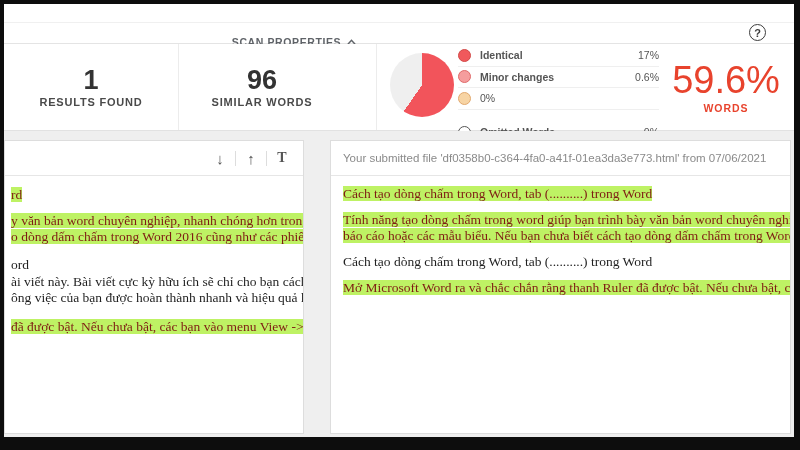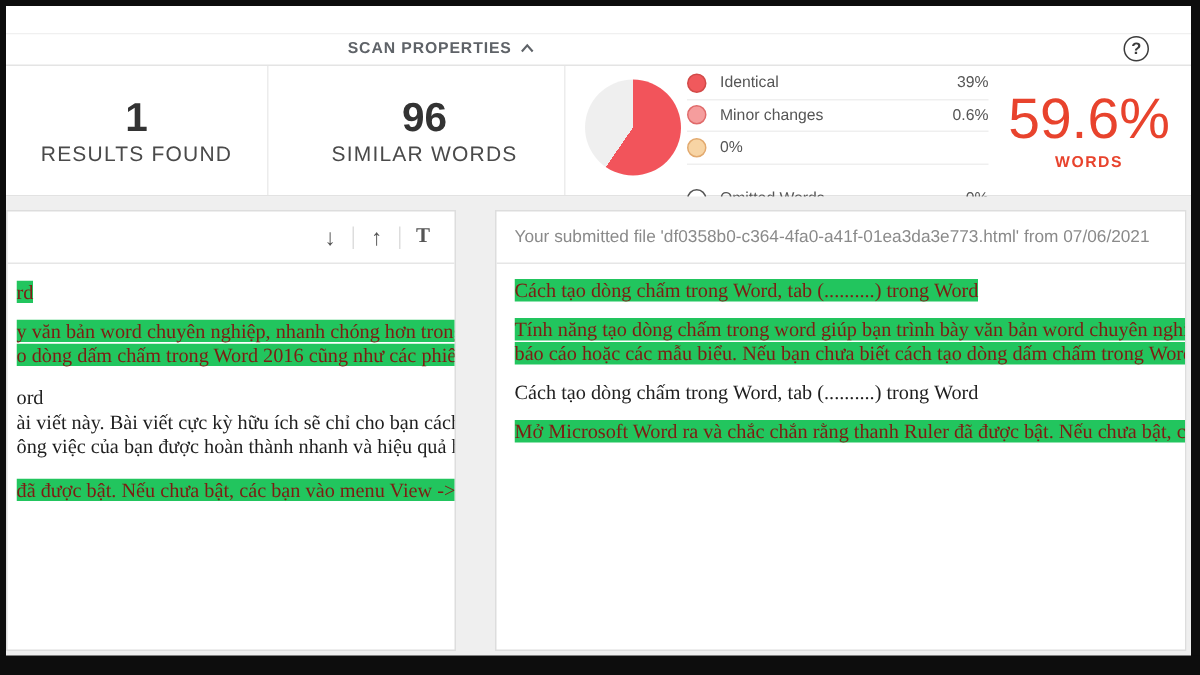--- a/index.html
+++ b/index.html
@@ -10,44 +10,44 @@
   
   .frame-top    { position:absolute; left:0; top:0; width:800px; height:4px;  background:#0d0d0d; }
   .frame-left   { position:absolute; left:0; top:0; width:4px;   height:450px; background:#0d0d0d; }
   .frame-right  { position:absolute; right:0; top:0; width:6px;  height:450px; background:#0d0d0d; }
   .frame-bottom { position:absolute; left:0; bottom:0; width:800px; height:13px; background:#0d0d0d; }
 
   
   .topline { position:absolute; left:4px; right:6px; top:22px; height:1px; background:#f0f0f0; }
   .scan-header { position:absolute; left:4px; right:6px; top:23px; height:21px; background:#fff;
                  border-bottom:1px solid #e4e4e4; }
-  .scan-title { position:absolute; left:180px; top:3px; width:220px; text-align:center;
+  .scan-title { position:absolute; left:180px; top:13px; width:220px; text-align:center;
                 font-size:10.5px; letter-spacing:0.6px; color:#5f6368; font-weight:bold;
                 display:flex; align-items:center; justify-content:center; gap:6px; cursor:pointer; }
   .chev { width:9px; height:9px; display:inline-block; }
   .help-btn { position:absolute; right:28px; top:1px; width:17px; height:17px; border:1.5px solid #3c3c3c;
               border-radius:50%; color:#3c3c3c; font-size:11px; font-weight:bold;
               display:flex; align-items:center; justify-content:center; cursor:pointer; background:#fff; }
 
   
   .stats { position:absolute; left:4px; right:6px; top:44px; height:87px; background:#fff;
            border-bottom:1px solid #e2e2e2; }
   .vdiv { position:absolute; top:0; bottom:0; width:1px; background:#ececec; }
   .stat { position:absolute; top:0; bottom:0; display:flex; flex-direction:column;
           align-items:center; justify-content:center; }
   .stat-value { font-size:27px; font-weight:bold; color:#333; line-height:1.05; }
-  .stat-label { font-size:14px; font-weight:normal; letter-spacing:0.8px; color:#4a4a4a; margin-top:2px; }
+  .stat-label { font-size:11px; font-weight:bold; letter-spacing:0.8px; color:#4a4a4a; margin-top:2px; }
 
   .pie { position:absolute; left:386px; top:9px; width:64px; height:64px; border-radius:50%; }
 
   .legend { position:absolute; left:454px; top:1px; width:201px; }
   .legend-row { height:21.5px; display:flex; align-items:center; border-bottom:1px solid #efefef; }
   .legend-row:last-child { border-bottom:none;margin-top:12px; }
   .swatch { width:13px; height:13px; border-radius:50%; margin-right:9px; border:1.5px solid transparent; }
-  .legend-label { font-size:10.5px; color:#555; flex:1; }
+  .legend-label { font-size:10.5px; color:#555; flex:1;font-weight:bold; }
   .legend-value { font-size:10.5px; color:#555; }
 
   .match { position:absolute; left:662px; right:8px; top:0; bottom:0; display:flex;
            flex-direction:column; align-items:center; justify-content:center; }
   .match-value { font-size:38px; font-weight:normal; color:#e8432d; line-height:1; }
   .match-label { font-size:10.5px; font-weight:bold; letter-spacing:1px; color:#e8432d; margin-top:3px; }
 
   
   .workspace { position:absolute; left:4px; right:6px; top:131px; bottom:13px; background:#efefef; }
 
@@ -63,21 +63,21 @@
   .tool-t { font-size:14px; font-weight:bold; font-family:"Liberation Serif", serif; }
 
   .file-title { font-size:11.5px; color:#8a8a8a; padding-left:12px; white-space:nowrap;
                 overflow:hidden; }
 
   .doc { font-family:"Liberation Serif", serif; font-size:13.5px; color:#1f1f1f; }
   .pane-left  .doc { padding:11px 0 0 6px; }
   .pane-right .doc { padding:10px 0 0 12px; }
   .tline { white-space:nowrap; overflow:hidden; line-height:16px; }
   .blk { margin-bottom:10px; }
-  .hl { background:#22c55e; color:#7e1c13; }
+  .hl { background:#bef264; color:#7e1c13; }
 
 </style>
 </head>
 <body>
 
 <div class="stage">
 
   <div class="topline"></div>
   <div class="scan-header">
     <div class="scan-title">
@@ -93,32 +93,32 @@
 
   <div class="stats">
     <div class="vdiv" style="left:174px;"></div>
     <div class="vdiv" style="left:372px;"></div>
 
     <div class="stat" style="left:0; width:174px;">
       <div class="stat-value">1</div>
       <div class="stat-label">RESULTS FOUND</div>
     </div>
 
-    <div class="stat" style="left:180px; width:198px;">
+    <div class="stat" style="left:159px; width:198px;">
       <div class="stat-value">96</div>
       <div class="stat-label">SIMILAR WORDS</div>
     </div>
 
     <div class="pie" style="background: conic-gradient(rgb(242, 84, 91) 0deg, rgb(242, 84, 91) 214.56deg, rgb(239, 239, 239) 214.56deg, rgb(239, 239, 239) 360deg);"></div>
 
     <div class="legend">
       <div class="legend-row">
         <span class="swatch" style="background: rgb(240, 89, 92); border-color: rgb(210, 74, 72);"></span>
         <span class="legend-label">Identical</span>
-        <span class="legend-value">39%</span>
+        <span class="legend-value">17%</span>
       </div>
       <div class="legend-row">
         <span class="swatch" style="background: rgb(245, 157, 157); border-color: rgb(224, 106, 106);"></span>
         <span class="legend-label">Minor changes</span>
         <span class="legend-value">0.6%</span>
       </div>
       <div class="legend-row">
         <span class="swatch" style="background: rgb(247, 212, 164); border-color: rgb(226, 169, 110);"></span>
         <span class="legend-value">0%</span>
       </div>

